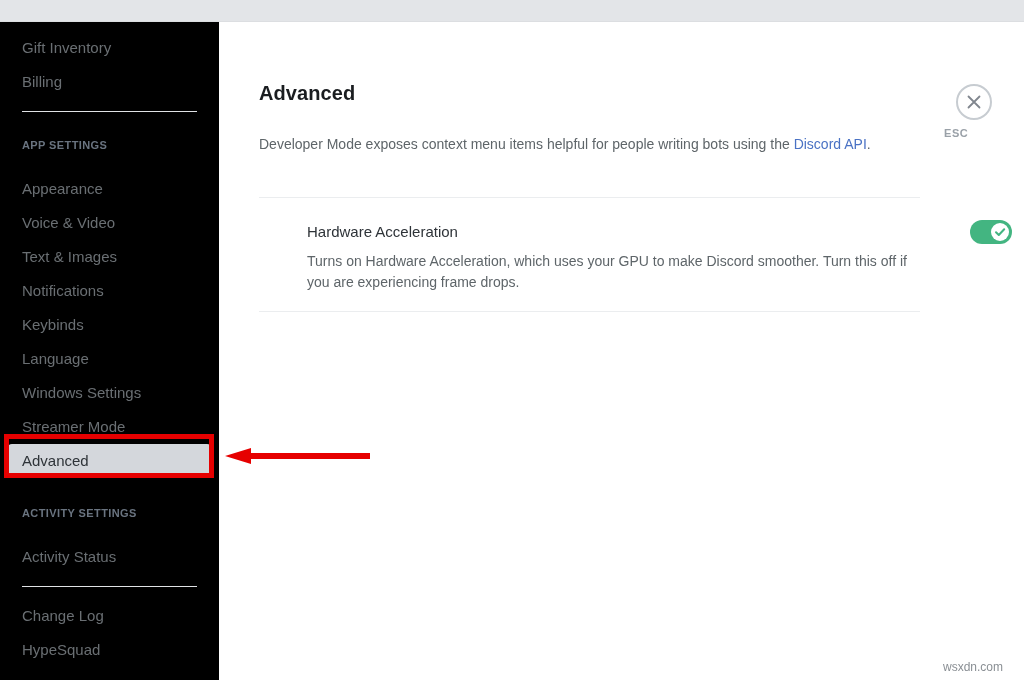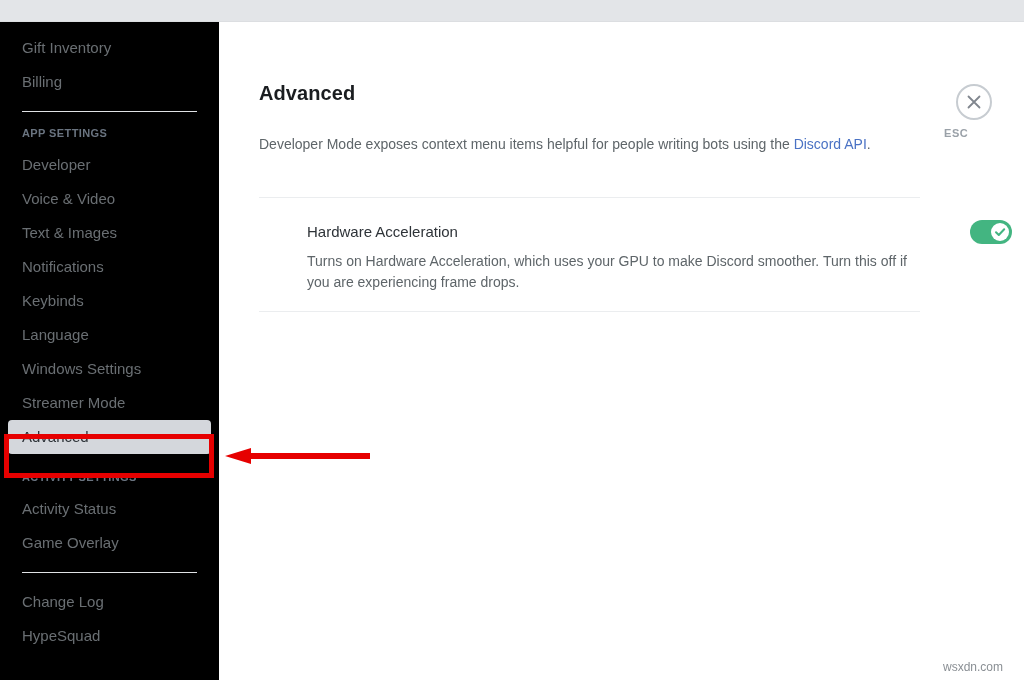--- a/index.html
+++ b/index.html
@@ -54,21 +54,21 @@
     white-space: nowrap;
     cursor: pointer;
   }
   .nav-item.selected {
     background: #d4d7dc;
     color: #2e3338;
   }
   .nav-header {
     height: 18px;
     line-height: 18px;
-    margin: 0 8px;
+    margin: 12px 8px;
     padding: 0 14px;
     font-size: 11px;
     font-weight: bold;
     letter-spacing: 0.4px;
     color: #6a7480;
     text-transform: uppercase;
   }
   .nav-sep {
     height: 1px;
     background: #e0e2e5;
@@ -232,21 +232,21 @@
     </div>
 
     <div class="sp-12"></div>
     <div class="nav-sep"></div>
     <div class="sp-12"></div>
 
     <div class="nav-header">APP SETTINGS</div>
     <div class="sp-6"></div>
 
     <div class="nav-item">
-      <span>Developer</span>
+      <span>Appearance</span>
     </div>
     <div class="nav-item">
       <span>Voice &amp; Video</span>
     </div>
     <div class="nav-item">
       <span>Text &amp; Images</span>
     </div>
     <div class="nav-item">
       <span>Notifications</span>
     </div>
@@ -266,23 +266,20 @@
       <span>Advanced</span>
     </div>
 
     <div class="sp-14"></div>
 
     <div class="nav-header">ACTIVITY SETTINGS</div>
     <div class="sp-6"></div>
 
     <div class="nav-item">
       <span>Activity Status</span>
-    </div>
-    <div class="nav-item">
-      <span>Game Overlay</span>
     </div>
 
     <div class="sp-12"></div>
     <div class="nav-sep"></div>
     <div class="sp-12"></div>
 
     <div class="nav-item">
       <span>Change Log</span>
     </div>
     <div class="nav-item">

